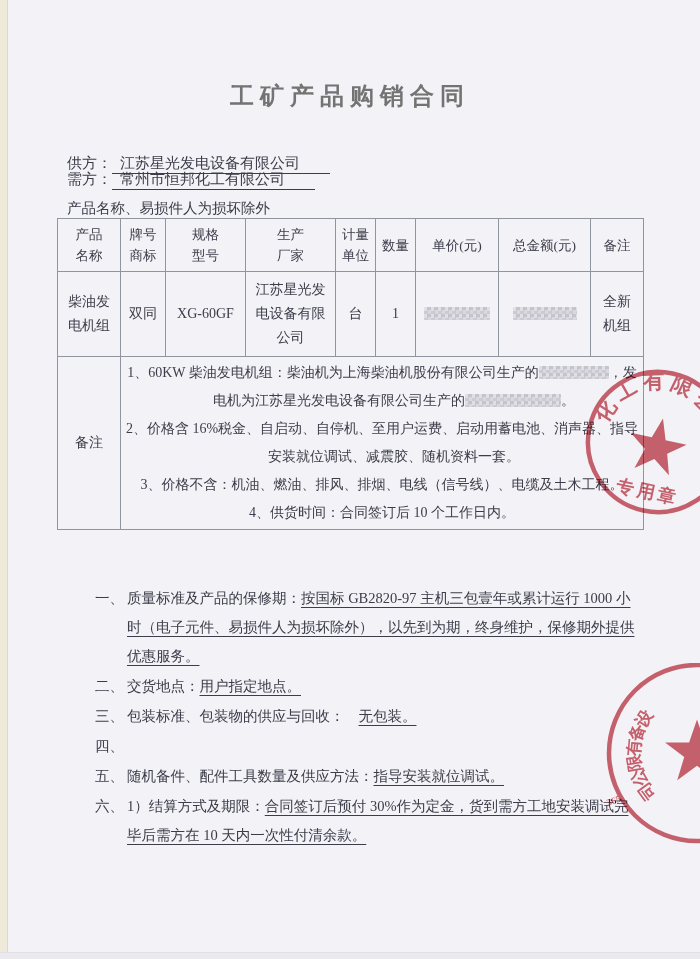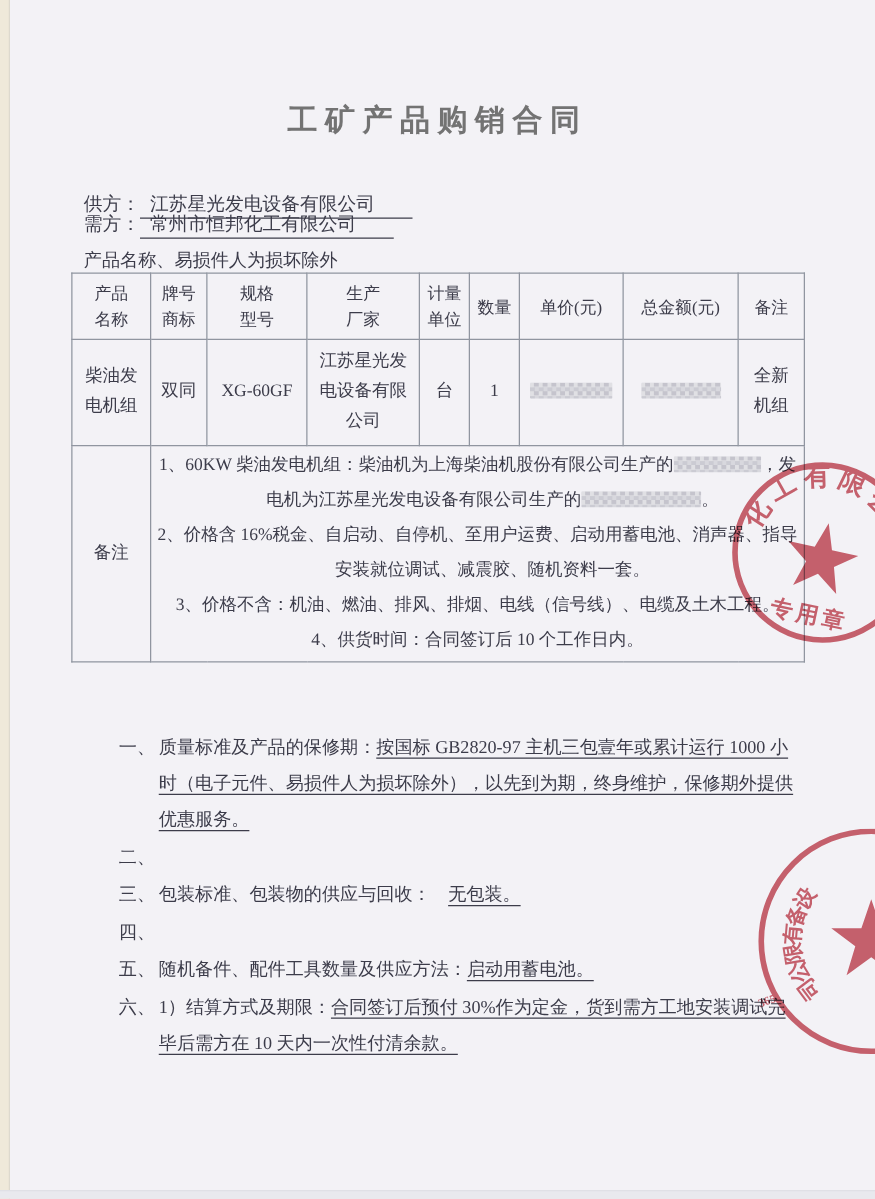--- a/index.html
+++ b/index.html
@@ -135,31 +135,32 @@
   </tbody>
     </table>
 
   <div class="clauses">
     <div class="clause">
       <span class="cl-num">一、</span>
       <span class="cl-body"><span>质量标准及产品的保修期：</span><span class="ul">按国标 GB2820-97 主机三包壹年或累计运行 1000 小时（电子元件、易损件人为损坏除外），以先到为期，终身维护，保修期外提供优惠服务。</span></span>
     </div>
     <div class="clause">
       <span class="cl-num">二、</span>
+      <span class="cl-body"><span>交货地点：</span><span class="ul">用户指定地点。</span></span>
     </div>
     <div class="clause">
       <span class="cl-num">三、</span>
       <span class="cl-body"><span>包装标准、包装物的供应与回收：</span><span class="ul gap-before">无包装。</span></span>
     </div>
     <div class="clause">
       <span class="cl-num">四、</span>
     </div>
     <div class="clause">
       <span class="cl-num">五、</span>
-      <span class="cl-body"><span>随机备件、配件工具数量及供应方法：</span><span class="ul">启动用蓄电池。</span></span>
+      <span class="cl-body"><span>随机备件、配件工具数量及供应方法：</span><span class="ul">指导安装就位调试。</span></span>
     </div>
     <div class="clause">
       <span class="cl-num">六、</span>
       <span class="cl-body">
         <div><span>1）结算方式及期限：</span><span class="ul">合同签订后预付 30%作为定金，货到需方工地安装调试完毕后需方在 10 天内一次性付清余款。</span></div>
       </span>
     </div>
   </div>
 
   <svg class="stamp stamp1" width="160" height="160" viewBox="0 0 160 160">

